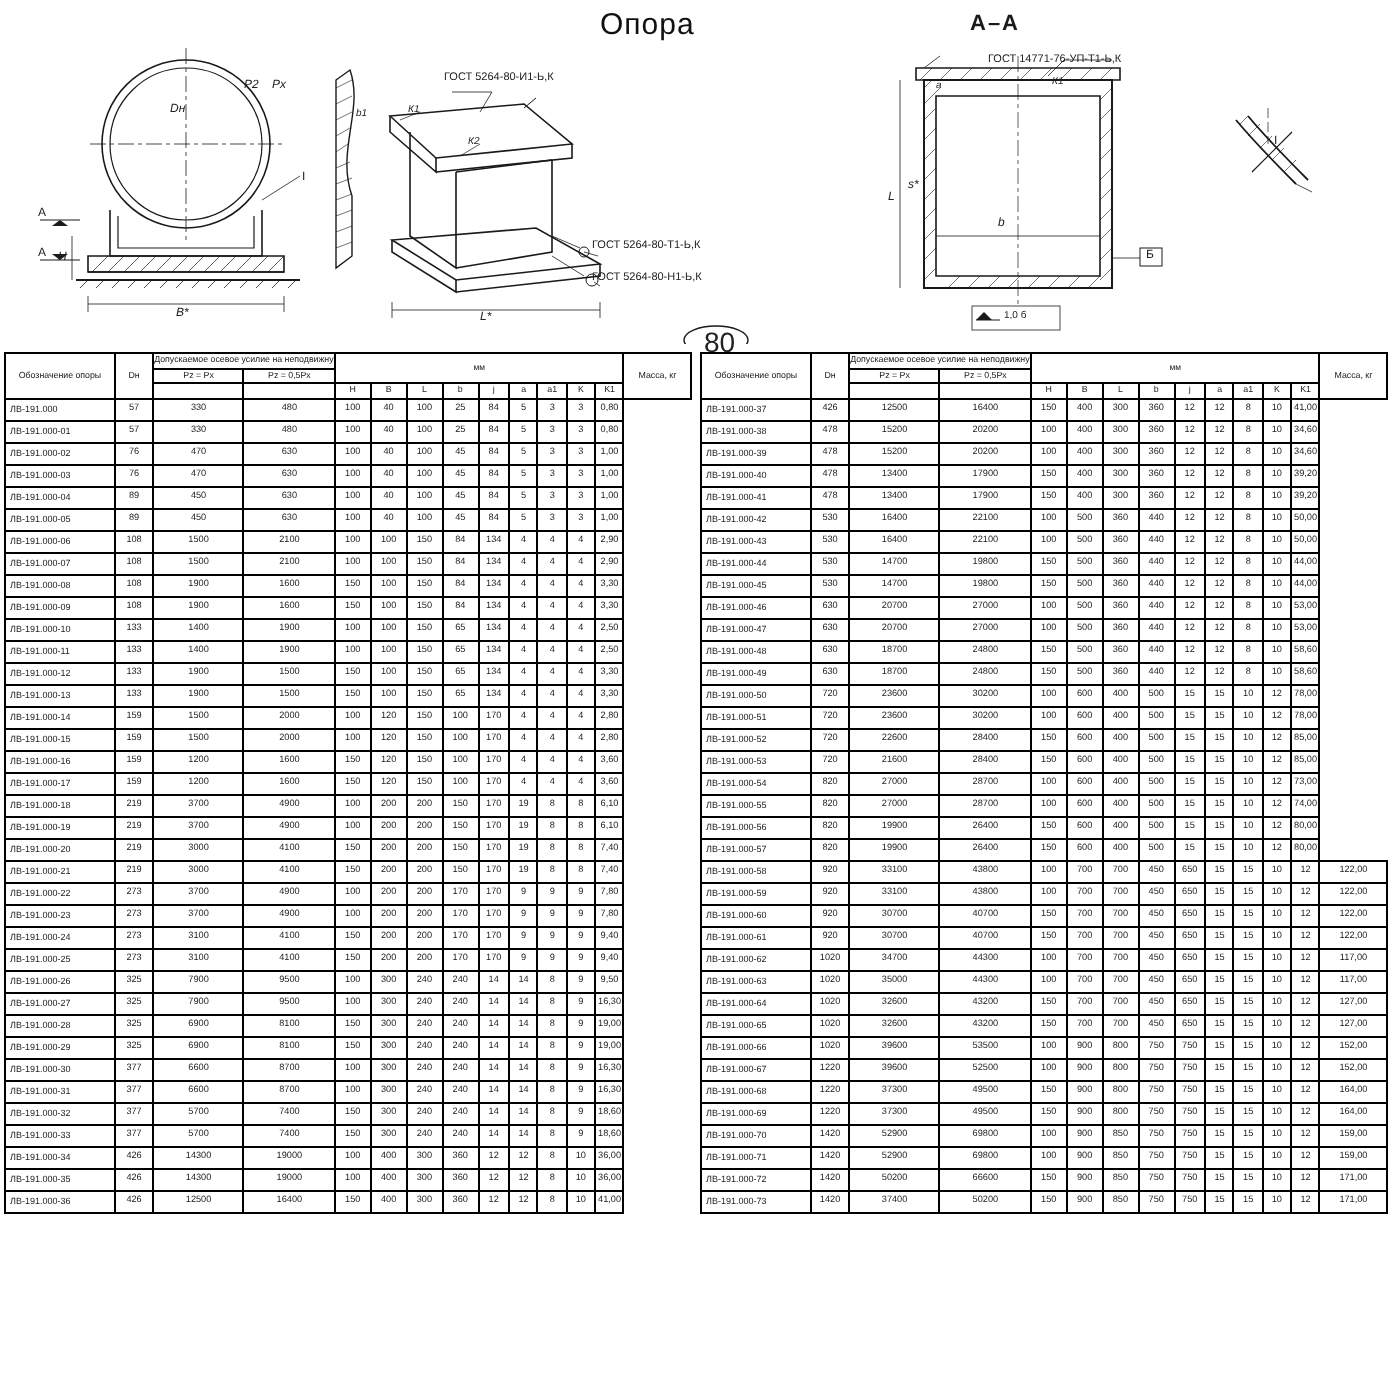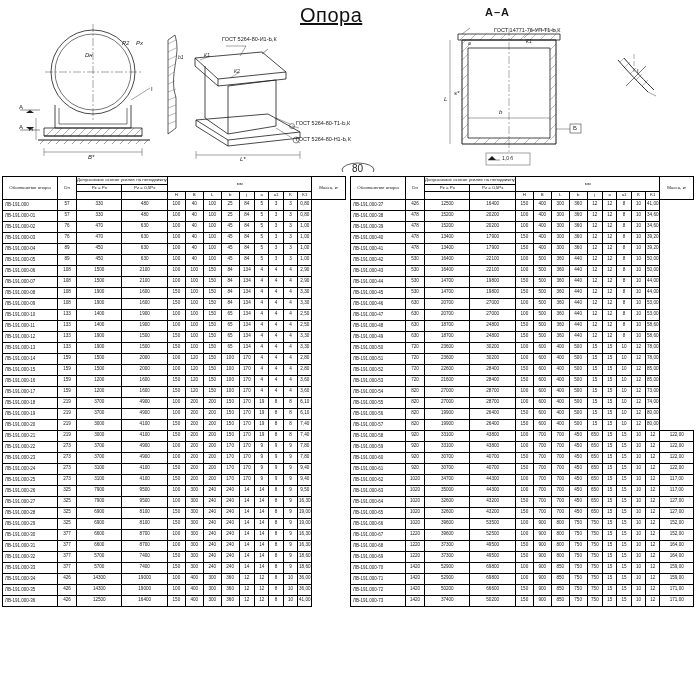--- a/index.html
+++ b/index.html
@@ -10,21 +10,21 @@
     color:#1a1a1a;
     overflow:hidden;
     position:relative;
   }
   .page{position:relative;width:700px;height:700px;}
 
   
   .drawing{position:relative;height:172px;width:700px;}
   .title-main{
     position:absolute;left:300px;top:4px;
-    font-size:20px;letter-spacing:.5px;color:#111;text-decoration:underline;
+    font-size:15px;letter-spacing:.5px;color:#111;
   }
   .title-aa{
     position:absolute;left:485px;top:6px;
     font-size:11px;font-weight:bold;letter-spacing:1px;
   }
   .lbl{position:absolute;font-size:6px;color:#222;white-space:nowrap;}
   .lbl.it{font-style:italic;}
   .lbl.sm{font-size:5px;}
   .lbl.gost{font-size:5.5px;}
 
@@ -273,21 +273,21 @@
     <div class="lbl it sm" style="left:178px;top:54px;">b1</div>
     <div class="lbl gost" style="left:494px;top:27px;">ГОСТ 14771-76-УП-Т1-Ь,К</div>
     <div class="lbl it sm" style="left:468px;top:40px;">а</div>
     <div class="lbl it sm" style="left:526px;top:38px;">К1</div>
     <div class="lbl it" style="left:454px;top:90px;">s*</div>
     <div class="lbl it" style="left:499px;top:109px;">b</div>
     <div class="lbl it" style="left:444px;top:96px;">L</div>
     <div class="lbl" style="left:573px;top:125px;">Б</div>
     <div class="lbl sm" style="left:502px;top:155px;">1,0 б</div>
     <div class="lbl" style="left:637px;top:68px;">I</div>
-    <div class="lbl" style="left:352px;top:163px;font-size:10px;">80</div>
+    <div class="lbl" style="left:352px;top:163px;font-size:14px;">80</div>
   </div>
 
   <div class="tables">
 
     <table class="tbl">
       <colgroup>
         <col style="width:46px">
           <col style="width:16px">
         <col style="width:38px">
           <col style="width:38px">

